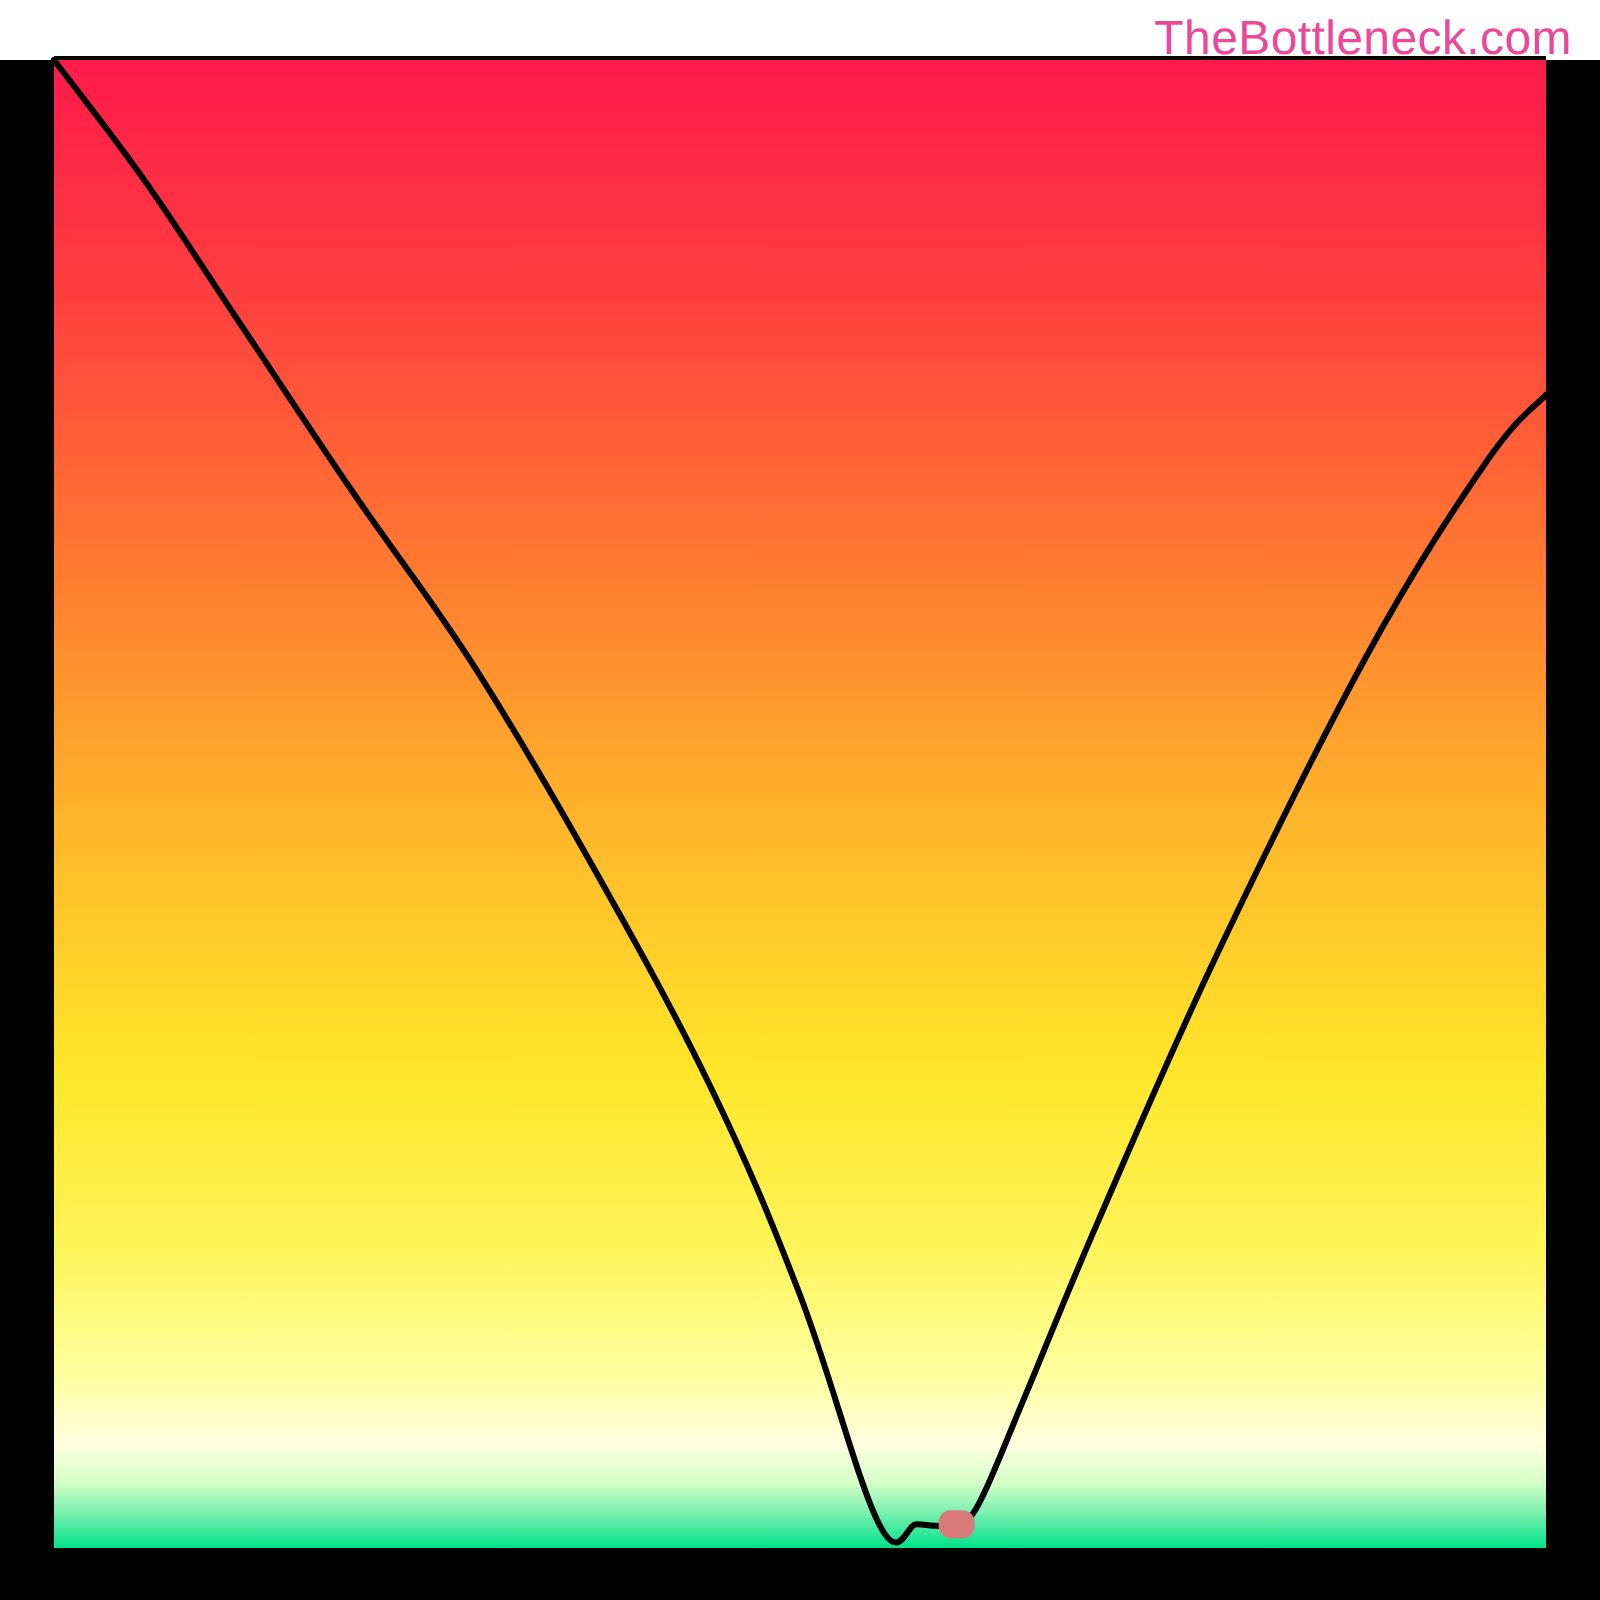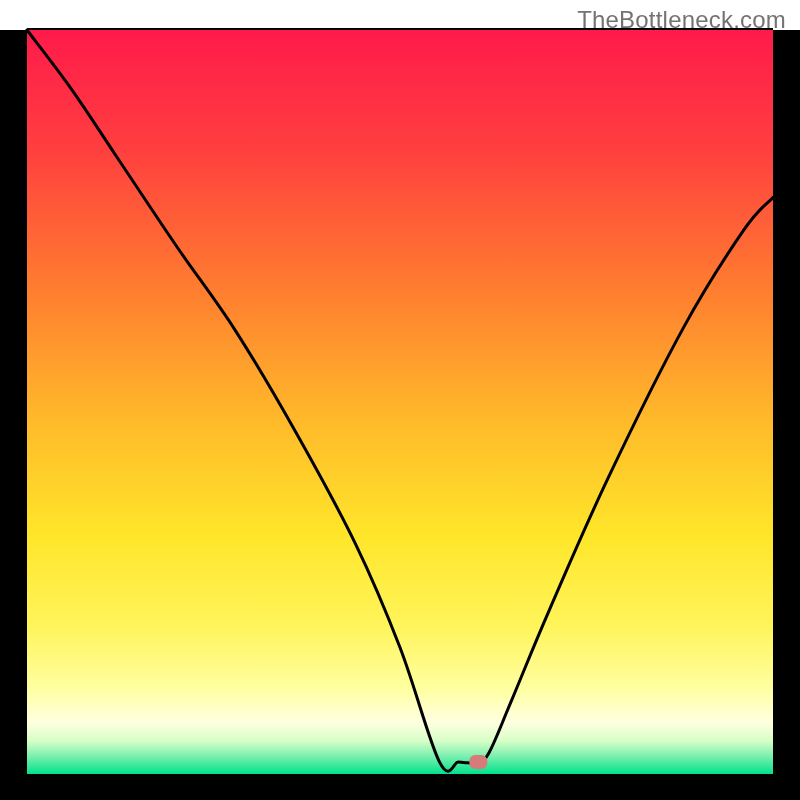--- a/index.html
+++ b/index.html
@@ -14,21 +14,21 @@
     position: relative;
     width: 800px;
     height: 800px;
   }
   .watermark {
     position: absolute;
     top: 6px;
     right: 14px;
     font-family: Arial, Helvetica, sans-serif;
     font-size: 24px;
-    color: #737373;
+    color: #ec4899;
     z-index: 10;
     letter-spacing: 0.2px;
   }
   svg {
     display: block;
   }
 </style>
 </head>
 <body>
 

